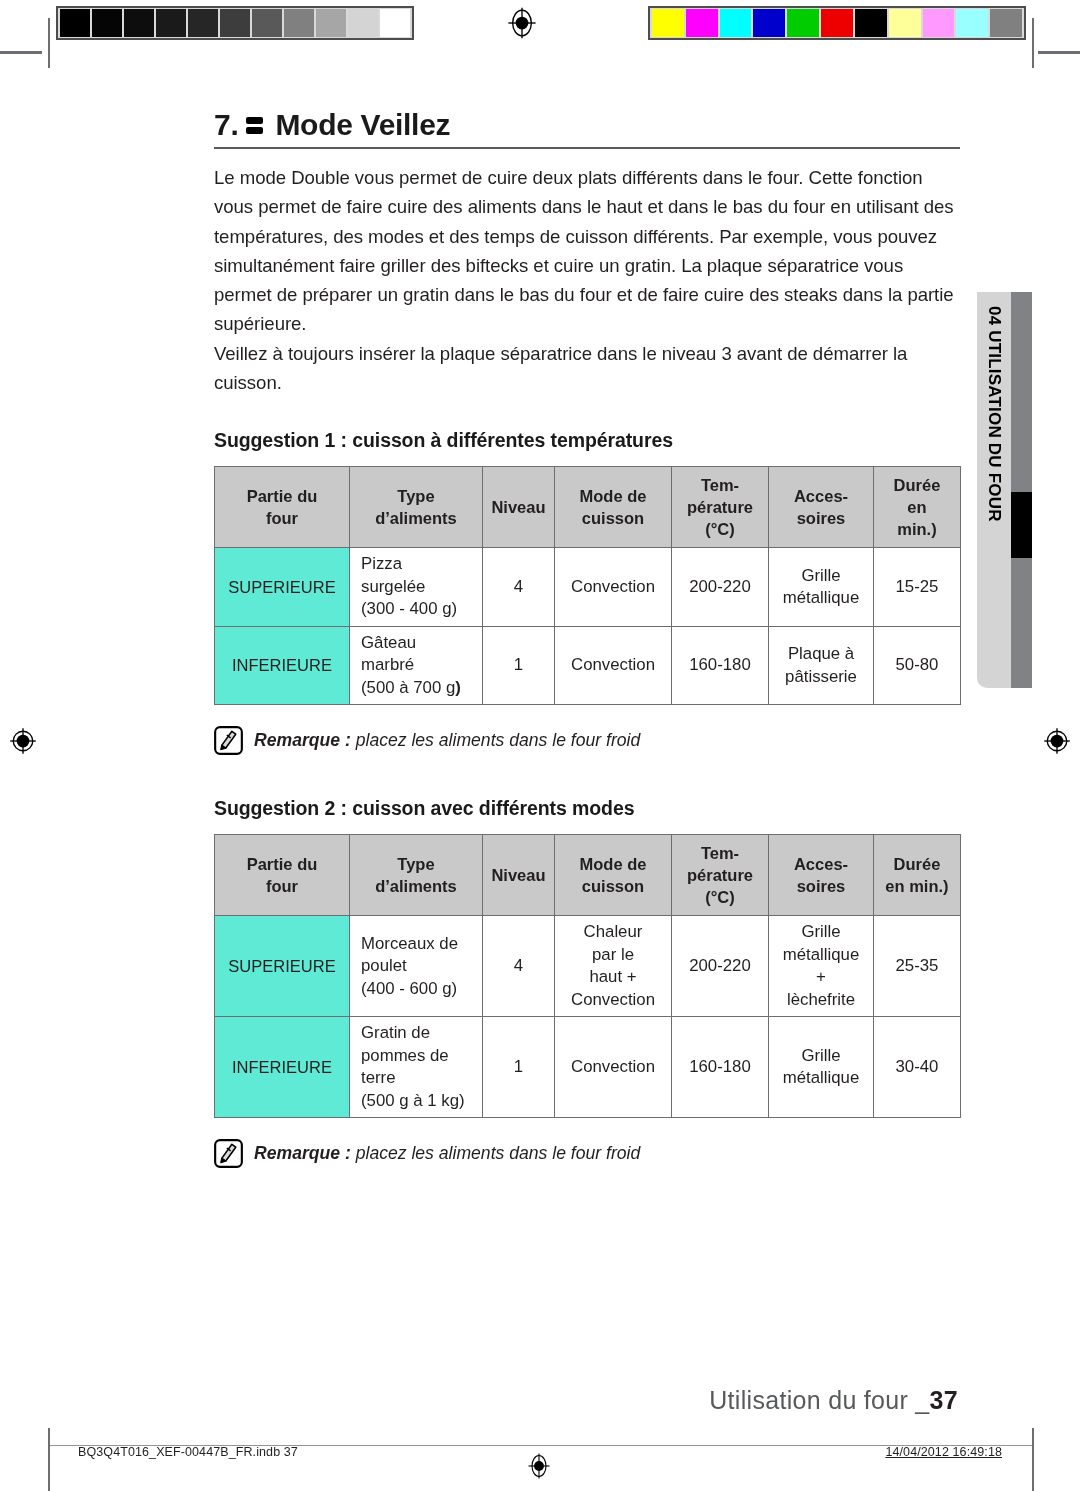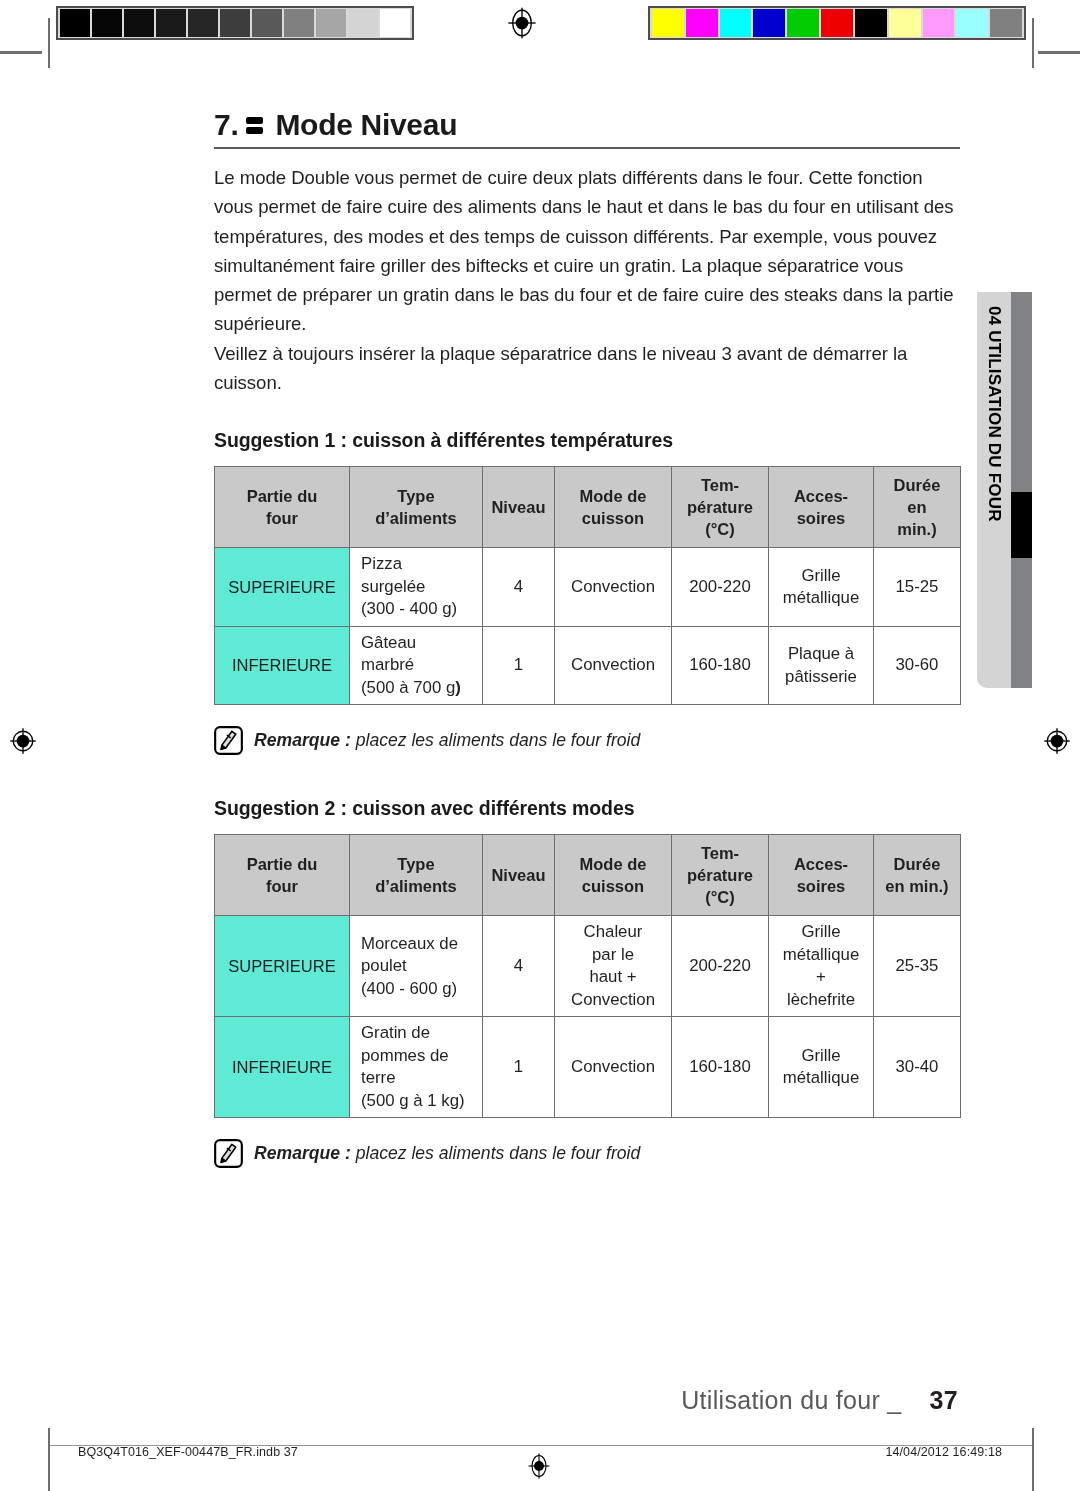--- a/index.html
+++ b/index.html
@@ -219,42 +219,41 @@
     position: absolute;
     right: 122px;
     top: 1386px;
     font-size: 25px;
     color: #58595b;
     letter-spacing: 0.3px;
   }
   .pagenum b {
     font-weight: bold;
     color: #231f20;
-    margin-left: 28px;
   }
 
   
   .footer-rule {
     position: absolute;
     left: 50px;
     top: 1445px;
     width: 982px;
     height: 1px;
     background: #939598;
   }
   .footer-txt {
     position: absolute;
     top: 1445px;
     font-size: 12.5px;
     color: #231f20;
     letter-spacing: 0.1px;
     white-space: nowrap;
   }
   .footer-left { left: 78px; }
-  .footer-right { right: 78px; }
+  .footer-right { right: 78px; text-decoration: underline; }
 </style>
 </head>
 <body>
 
 <div class="page">
 
   <div class="crop-v" style="left:48px; top:18px; height:50px;"></div>
   <div class="crop-h" style="left:0px; top:51px; width:42px;"></div>
   <div class="crop-v" style="left:1032px; top:18px; height:50px;"></div>
   <div class="crop-h" style="left:1038px; top:51px; width:42px;"></div>
@@ -326,21 +325,21 @@
   </div>
 
   <div class="content">
 
     <h1 class="h-title">
       <span class="h-num">7.</span>
       <span class="double-icon">
           <i></i>
           <i></i>
         </span>
-      <span>Mode Niveau</span>
+      <span>Mode Veillez</span>
     </h1>
 
     <p class="body-par">Le mode Double vous permet de cuire deux plats différents dans le four. Cette fonction vous permet de faire cuire des aliments dans le haut et dans le bas du four en utilisant des températures, des modes et des temps de cuisson différents. Par exemple, vous pouvez simultanément faire griller des biftecks et cuire un gratin. La plaque séparatrice vous permet de préparer un gratin dans le bas du four et de faire cuire des steaks dans la partie supérieure.<br>Veillez à toujours insérer la plaque séparatrice dans le niveau 3 avant de démarrer la cuisson.</p>
 
     <h2 class="sub-head">Suggestion 1 : cuisson à différentes températures</h2>
 
     <table class="spec">
       <colgroup>
         <col style="width:135px">
           <col style="width:133px">
@@ -371,21 +370,21 @@
           <td>Grille<br>métallique</td>
           <td>15-25</td>
         </tr>
         <tr>
           <td class="part">INFERIEURE</td>
           <td class="foodcol"><span>Gâteau<br>marbré<br>(500 à 700 g</span><span class="bold-paren">)</span></td>
           <td>1</td>
           <td>Convection</td>
           <td>160-180</td>
           <td>Plaque à<br>pâtisserie</td>
-          <td>30-60</td>
+          <td>50-80</td>
         </tr>
       </tbody>
     </table>
 
     <div class="note">
       <svg class="note-icon" viewBox="0 0 30 30">
         <rect x="1.2" y="1.2" width="27.6" height="27.6" rx="5" ry="5" fill="#ffffff" stroke="#000000" stroke-width="2.2"></rect>
         <path d="M8 20 L18.5 5.5 L22.5 8.5 L12 23 Z" fill="#d9d9d9" stroke="#000000" stroke-width="1.6" stroke-linejoin="round"></path>
         <path d="M8 20 L12 23 L7 24.5 Z" fill="#000000" stroke="#000000" stroke-width="1.3" stroke-linejoin="round"></path>
         <line x1="13.2" y1="9.3" x2="17.2" y2="12.3" stroke="#000000" stroke-width="1.4"></line>

